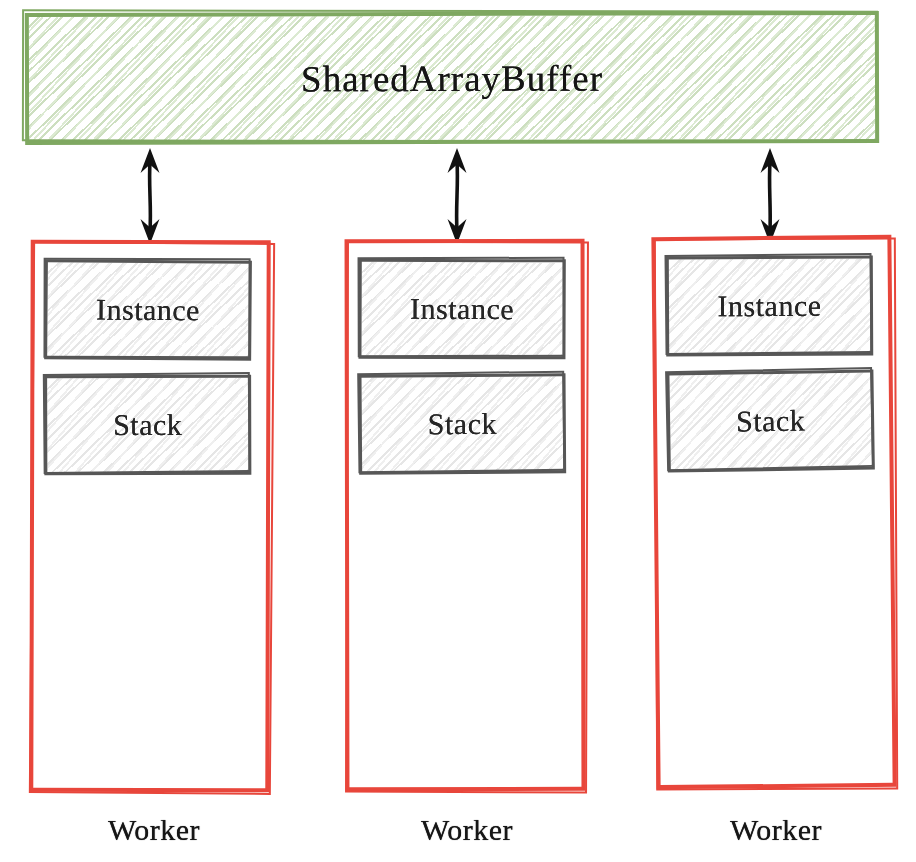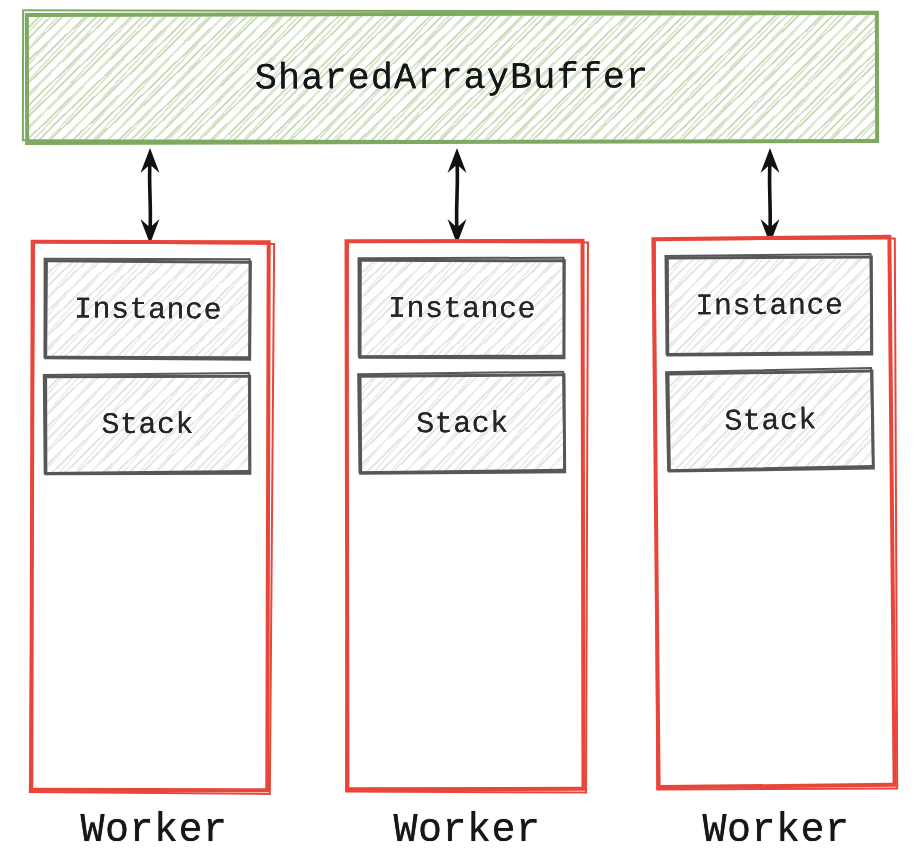--- a/index.html
+++ b/index.html
@@ -10,21 +10,21 @@
     --gray:#575757;
     --gray-hatch:#e6e6e6;
     --gray-hatch2:#efefef;
     --ink:#161616;
   }
   html,body{margin:0;padding:0;background:#ffffff;}
   .canvas{
     position:relative;
     width:916px;height:862px;
     background:#ffffff;
-    font-family:Liberation Mono, monospace;
+    font-family:Liberation Serif, serif;
     color:var(--ink);
     overflow:hidden;
   }
   
   .sab{
     position:absolute;
     left:25px;top:12px;width:854px;height:132px;
     border:4px solid var(--green);
     background:
       repeating-linear-gradient(133deg, transparent 0 9px, var(--green-hatch2) 9px 11px),
@@ -90,21 +90,21 @@
   .block-label{
     font-size:30px;
     letter-spacing:0.5px;
     color:#262626;
     text-shadow:0 0 0.5px #262626;
   }
   
   .worker-label{
     position:absolute;top:804px;height:52px;
     display:flex;align-items:center;justify-content:center;
-    font-size:40px;
+    font-size:30px;
     letter-spacing:0.5px;
     color:var(--ink);
     text-shadow:0 0 0.8px var(--ink);
   }
   .worker-label.l1{left:30px;width:248px;}
   .worker-label.l2{left:345px;width:244px;}
   .worker-label.l3{left:654px;width:244px;}
 </style>
 </head>
 <body>

